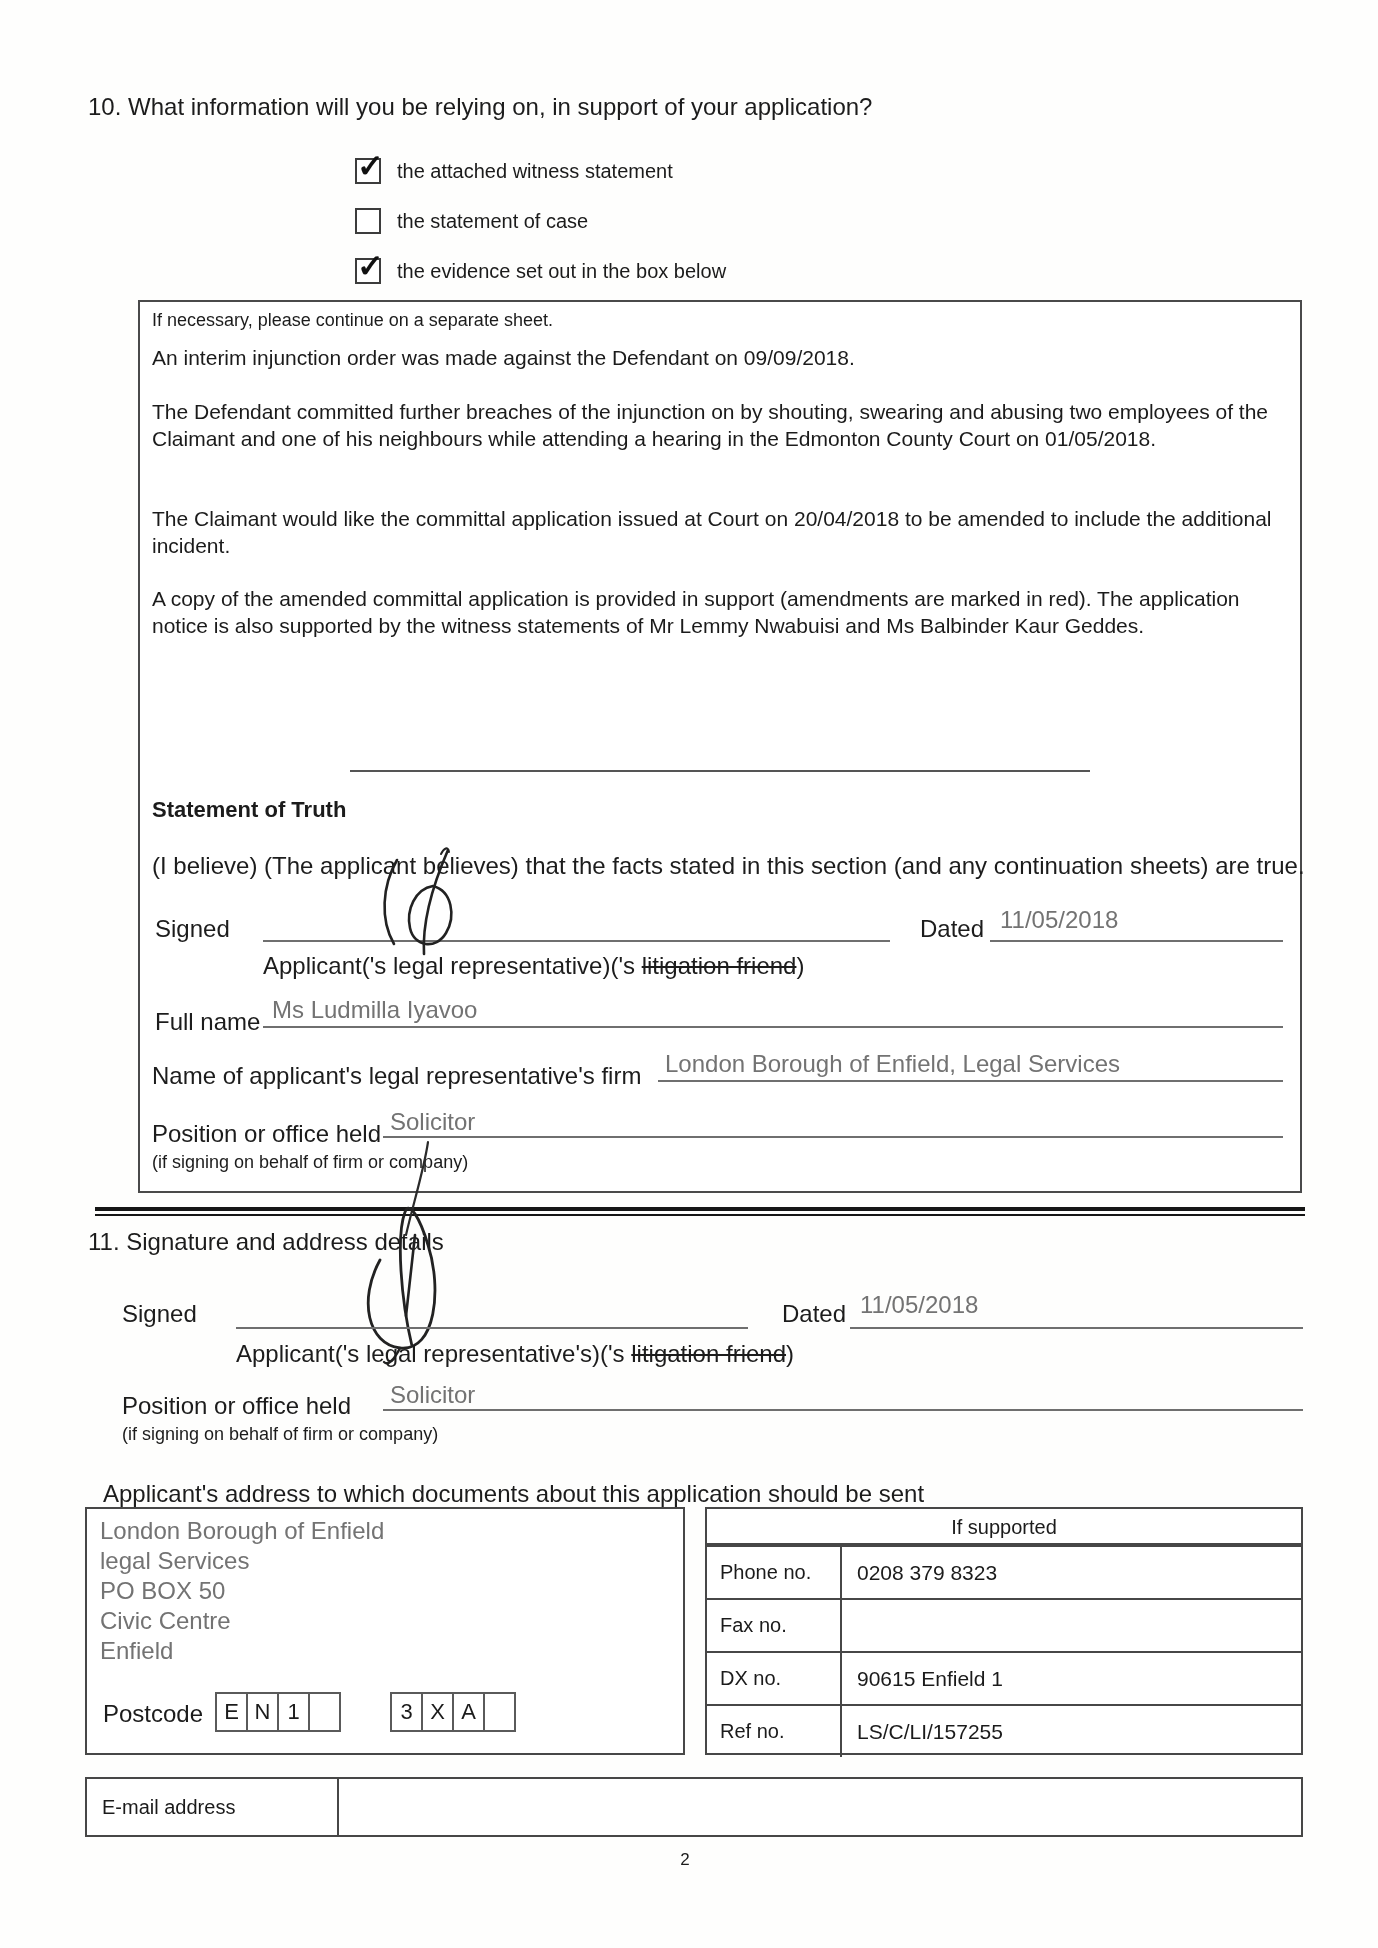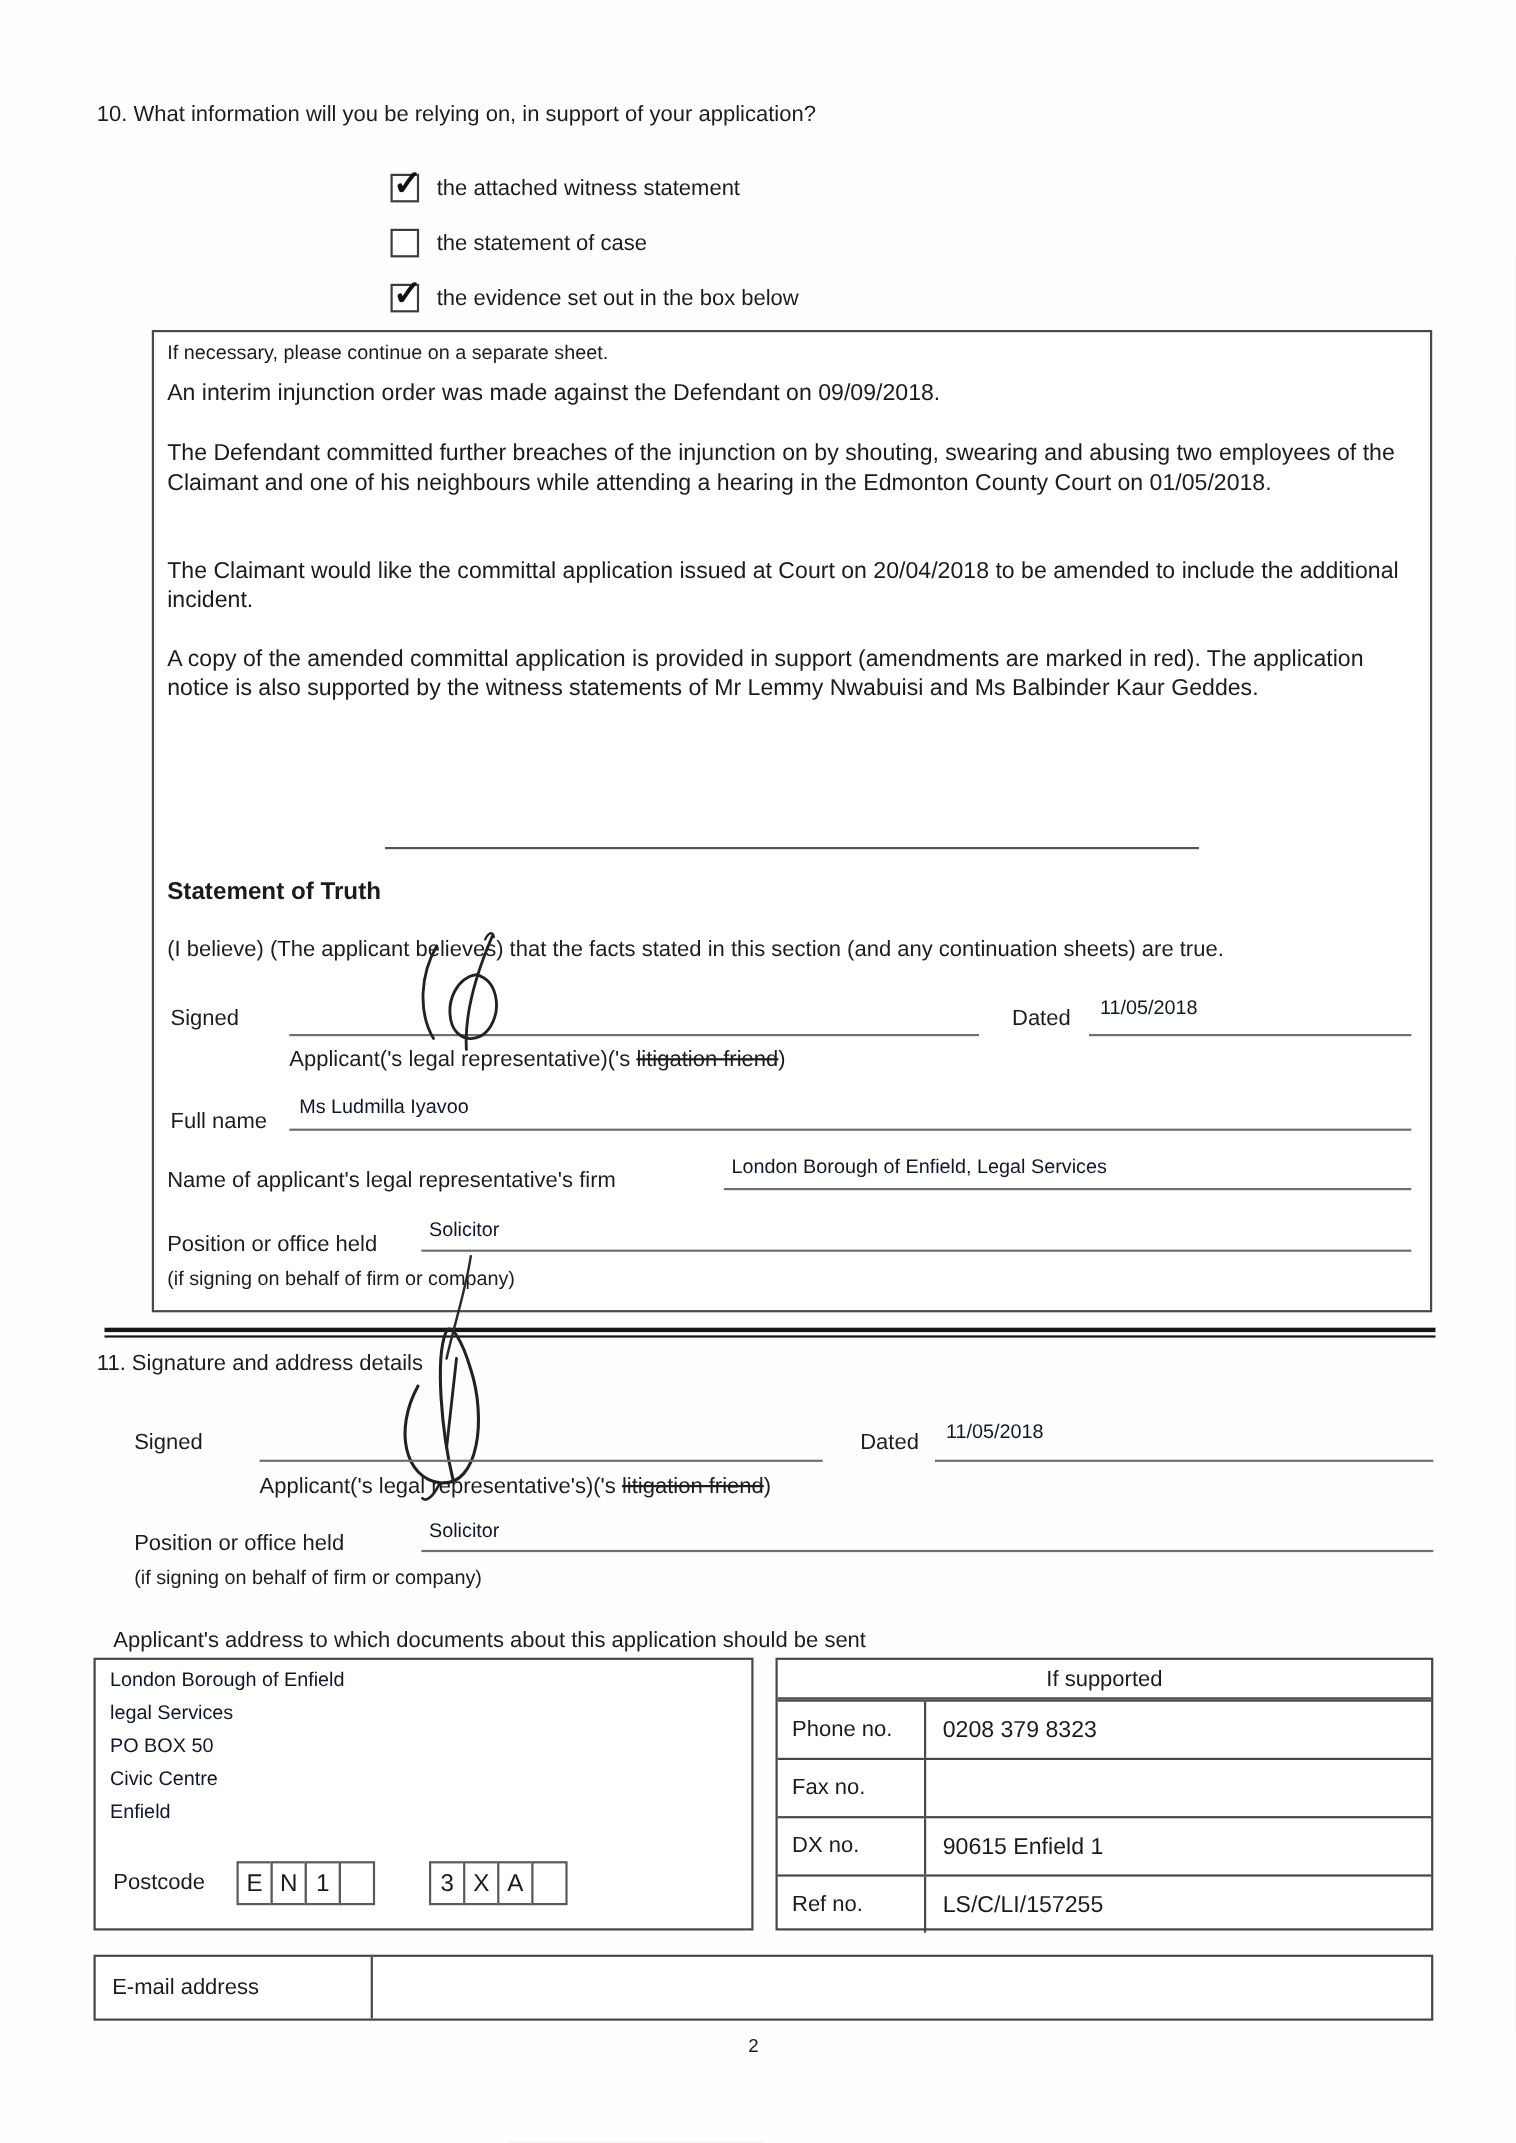--- a/index.html
+++ b/index.html
@@ -6,23 +6,23 @@
   .page{
     position:relative;
     width:1378px;height:1948px;
     margin:0 auto;
     background:#fefefd;
     font-family:"Liberation Sans", sans-serif;
     color:#1b1b1b;
     overflow:hidden;
   }
   .abs{position:absolute;}
-  .lbl{font-size:20px;color:#1c1c1c;white-space:nowrap;}
+  .lbl{font-size:24px;color:#1c1c1c;white-space:nowrap;}
   .small{font-size:18px;color:#1c1c1c;white-space:nowrap;}
-  .val{font-size:18px;color:#0f172a;white-space:nowrap;}
+  .val{font-size:24px;color:#737373;white-space:nowrap;}
   .para{font-size:21px;line-height:27px;color:#1b1b1b;}
   .fline{position:absolute;border-bottom:2px solid #6f6f6f;height:0;}
   .checkbox{
     position:absolute;left:355px;width:26px;height:26px;
     border:2px solid #3c3c3c;background:#fff;box-sizing:border-box;
   }
   .checkbox .tick{display:none;}
   .checkbox.checked .tick{
     display:block;position:absolute;top:-10px;left:0px;
     font-size:32px;font-weight:bold;color:#111;line-height:1;

